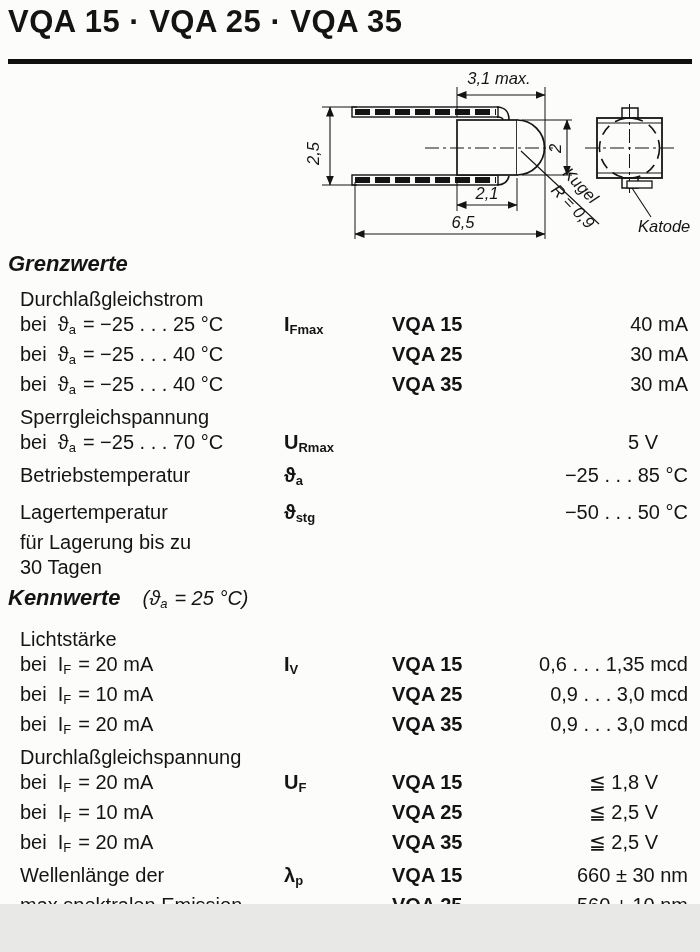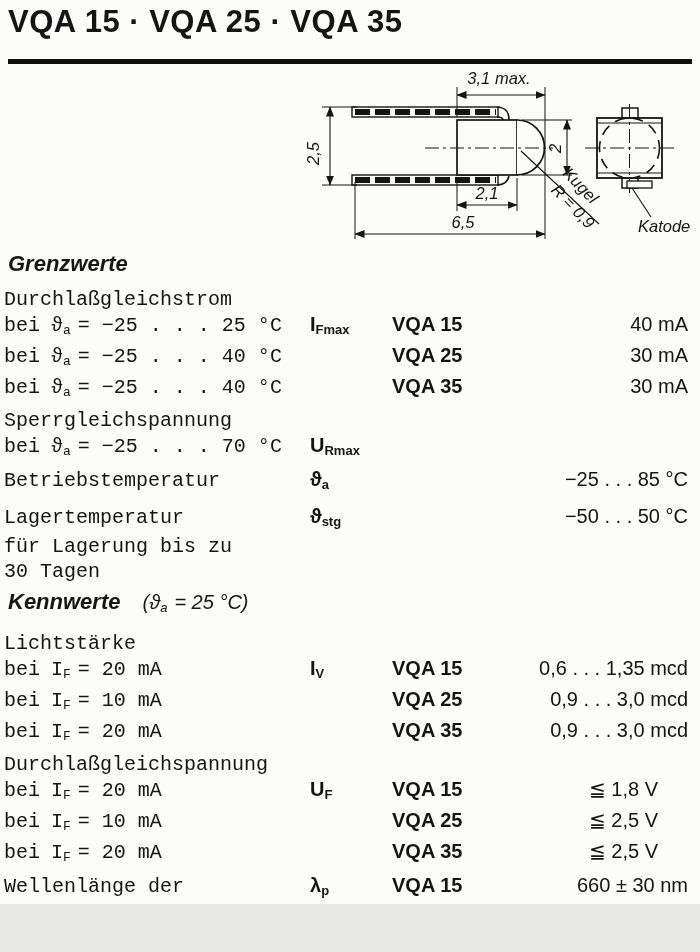--- a/index.html
+++ b/index.html
@@ -20,22 +20,22 @@
   .drawing{position:absolute;top:70px;left:295px;width:405px;height:178px;}
   .drawing text{font-family:"Liberation Sans", sans-serif;font-style:italic;font-size:16.5px;fill:#141414;}
   
   .spec{position:absolute;top:250px;left:0;width:700px;}
   .sec-h{font-size:22px;font-weight:bold;line-height:28px;margin:0 0 9px;padding-left:8px;font-style:italic;}
   .sec-h .note{font-weight:normal;font-size:20px;margin-left:22px;}
   .line{
     display:grid;grid-template-columns:284px 108px 122px 1fr;
     align-items:baseline;line-height:25px;font-size:20px;
   }
-  .c1{padding-left:4px;white-space:nowrap;font-family:Liberation Mono, monospace;}
-  .c2{font-weight:bold;white-space:nowrap;margin-left:26px;}
+  .c1{padding-left:20px;white-space:nowrap;}
+  .c2{font-weight:bold;white-space:nowrap;}
   .c3{font-weight:bold;white-space:nowrap;}
   .c4{text-align:right;padding-right:12px;white-space:nowrap;}
   .c4.narrow{padding-right:42px;}
   sub{font-size:13px;vertical-align:-3px;letter-spacing:0;}
   .pre{margin-right:11px;}
   .rest{margin-left:7px;}
   .grp{margin-bottom:3px;}
   .mb7{margin-bottom:7px;}
   .mt4{margin-top:4px;}
 </style>
@@ -160,20 +160,21 @@
     </div>
 
     <div class="grp">
       <div class="line">
           <span class="c1">Sperrgleichspannung</span>
         </div>
       <div class="line">
         <span class="c1"><span class="pre">bei</span><span>ϑ</span><sub>a</sub><span class="rest">= −25 . . . 70 °C</span></span>
         <span class="c2"><span>U</span><sub>Rmax</sub></span>
         <span class="c3"></span>
+        <span class="c4 narrow">5 V</span>
       </div>
     </div>
 
     <div class="grp mb7">
       <div class="line">
         <span class="c1">Betriebstemperatur</span>
         <span class="c2"><span>ϑ</span><sub>a</sub></span>
         <span class="c3"></span>
         <span class="c4">−25 . . . 85 °C</span>
       </div>

